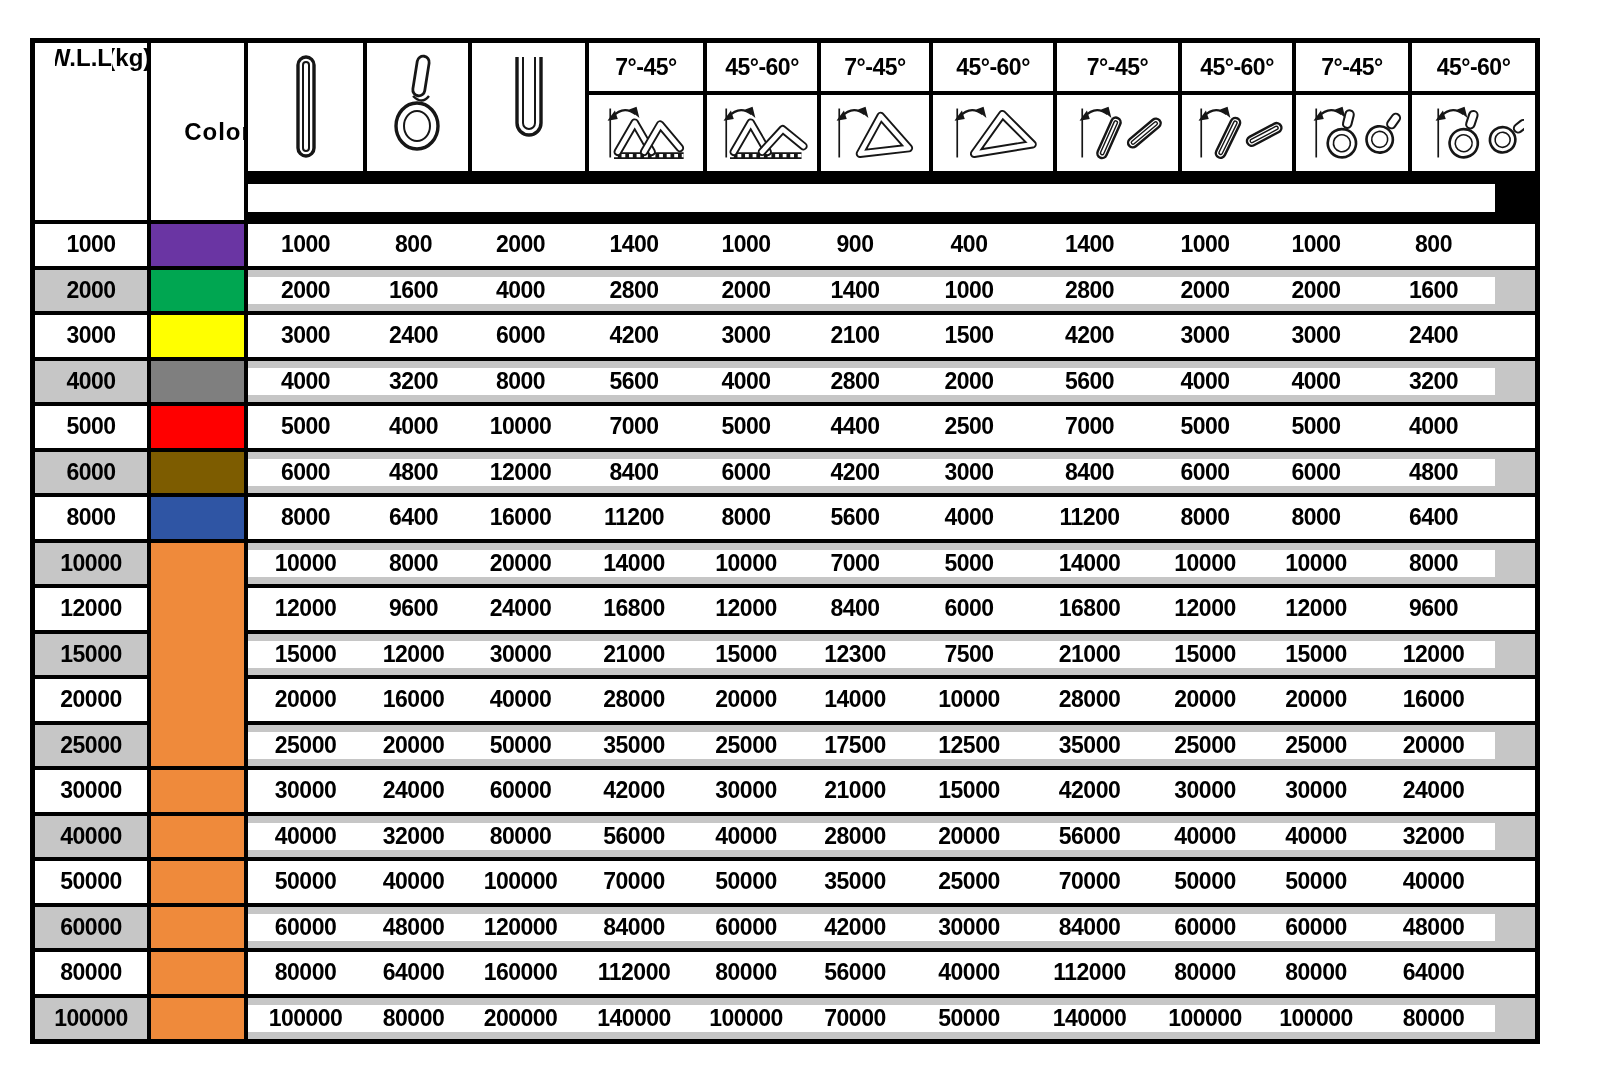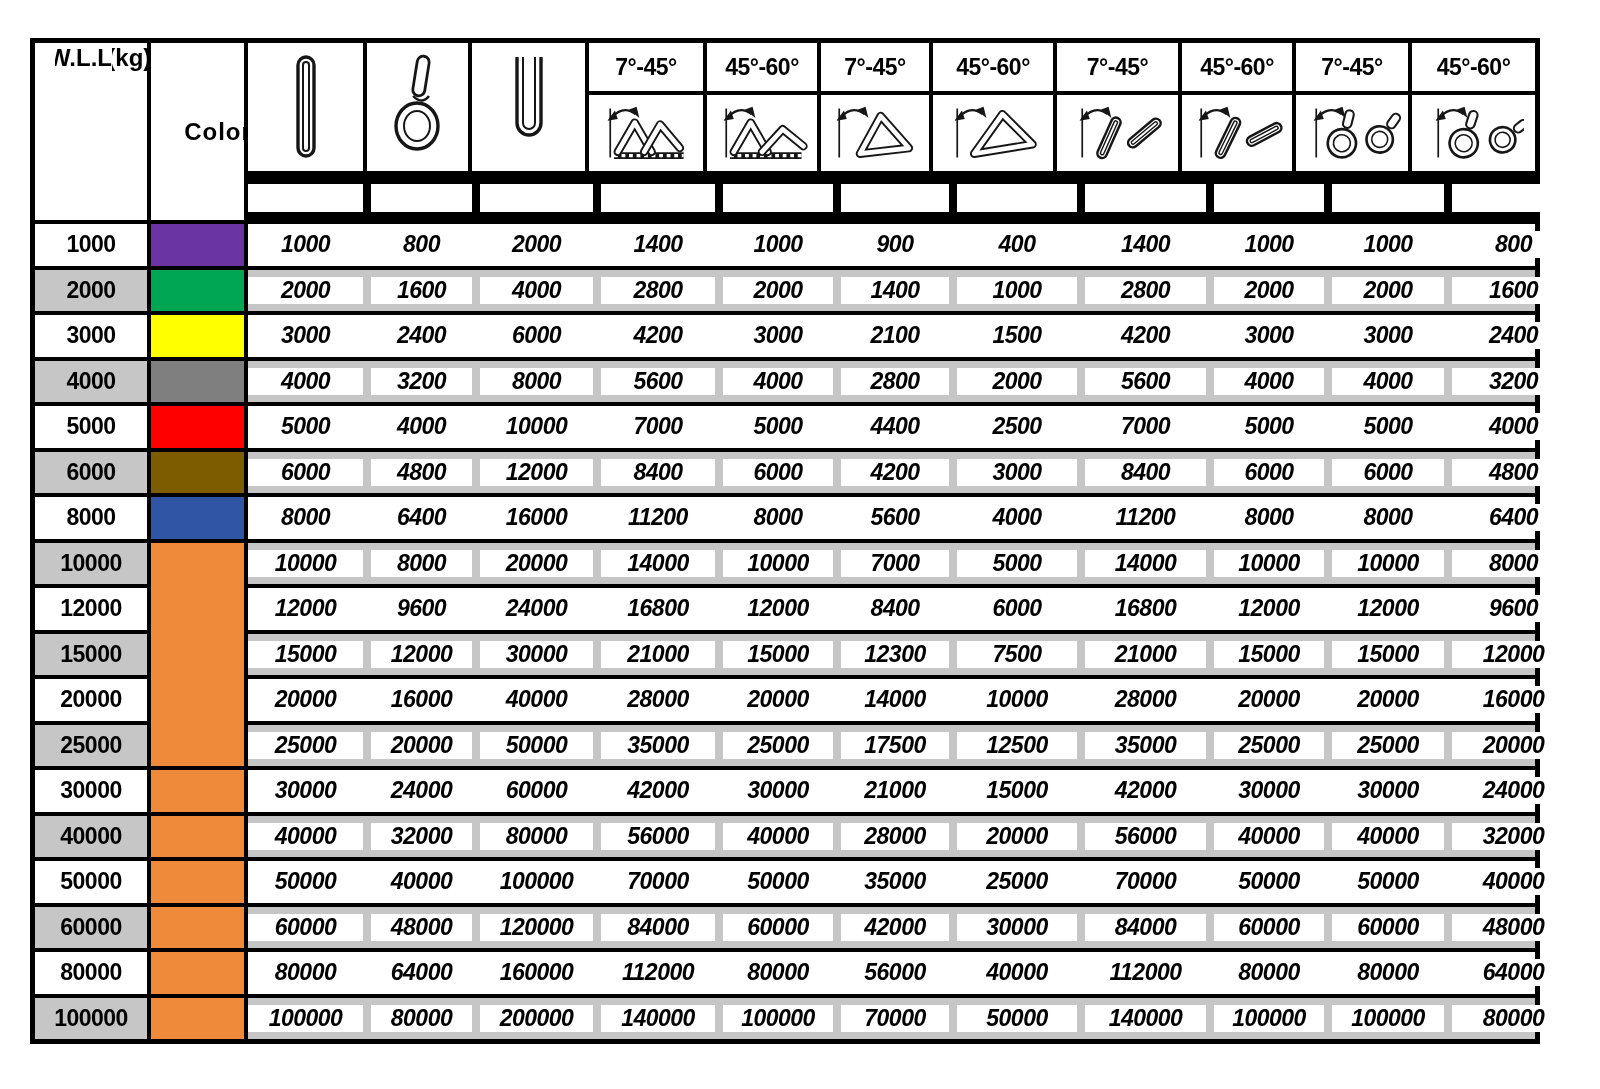--- a/index.html
+++ b/index.html
@@ -35,24 +35,23 @@
     line-height: 1.22;
     justify-content: space-between;
   }
   .head-color { font-size: 24px; letter-spacing: 1px; padding-left: 41px; }
 
   .angle { font-size: 23px; letter-spacing: -0.5px; }
 
   .band {
     display: grid;
     grid-template-columns: var(--dcols);
-    column-gap: 8px;
+    column-gap: 0;
     align-items: center;
     background: #fff;
-    font-style: italic;
   }
   .band span { text-align: center; display: block; }
 
   .lband { color: #fff; font-size: 24px; }
 
   .vals { font-size: 23px; letter-spacing: -0.5px; }
 
   .num { font-size: 23px; letter-spacing: -0.5px; }
 
   .swatch { }

